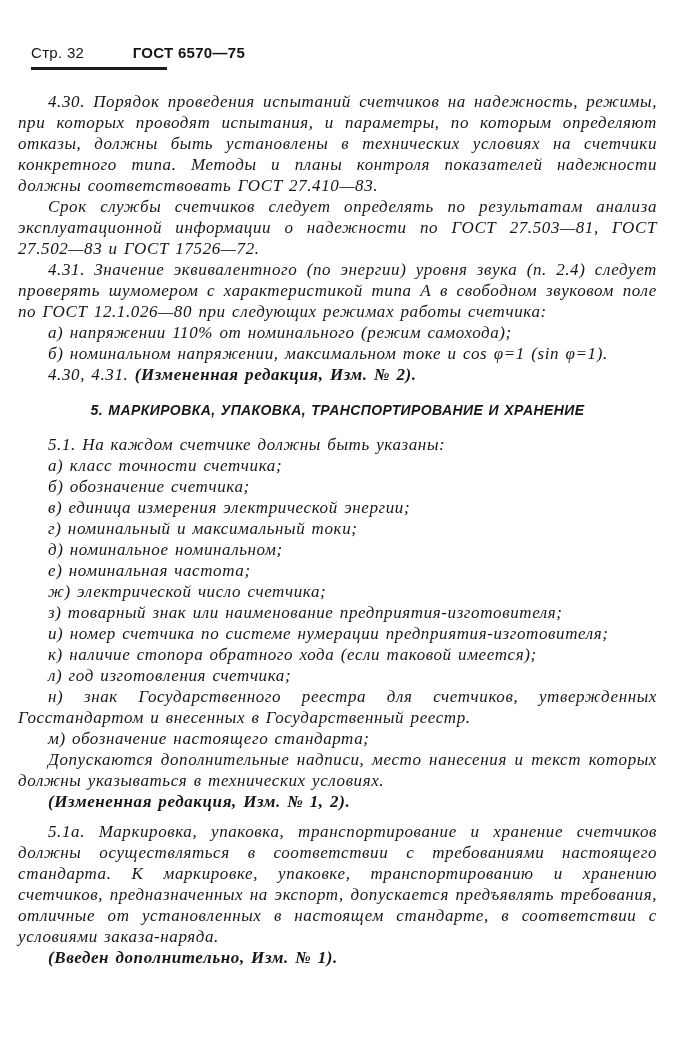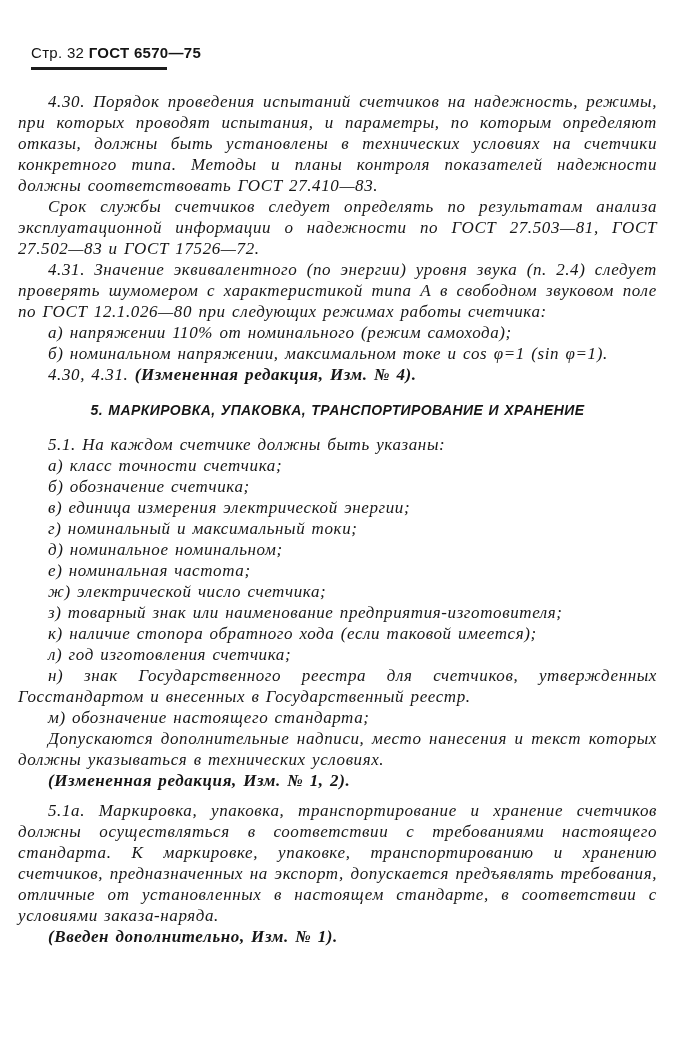--- a/index.html
+++ b/index.html
@@ -17,20 +17,21 @@
   }
   .page-header {
     margin: 44px 0 0 31px;
     font-family: "Liberation Sans", sans-serif;
     font-size: 15px;
     color: #141414;
     letter-spacing: 0.3px;
   }
   .page-header .std {
     font-weight: bold;
+    margin-left: 44px;
   }
   .header-rule {
     width: 136px;
     height: 3px;
     background: #1c1c1c;
     margin-top: 6px;
   }
   .content {
     margin: 21px 30px 0 18px;
     width: 639px;
@@ -74,33 +75,34 @@
     <div class="header-rule"></div>
   </div>
 
   <div class="content">
 
     <p class="para">4.30. Порядок проведения испытаний счетчиков на надежность, режимы, при которых проводят испытания, и параметры, по которым определяют отказы, должны быть установлены в технических условиях на счетчики конкретного типа. Методы и планы контроля показателей надежности должны соответствовать ГОСТ 27.410—83.</p>
     <p class="para">Срок службы счетчиков следует определять по результатам анализа эксплуатационной информации о надежности по ГОСТ 27.503—81, ГОСТ 27.502—83 и ГОСТ 17526—72.</p>
     <p class="para">4.31. Значение эквивалентного (по энергии) уровня звука (п. 2.4) следует проверять шумомером с характеристикой типа А в свободном звуковом поле по ГОСТ 12.1.026—80 при следующих режимах работы счетчика:</p>
     <p class="para">а) напряжении 110% от номинального (режим самохода);</p>
     <p class="para">б) номинальном напряжении, максимальном токе и cos φ=1 (sin φ=1).</p>
-    <p class="para"><span>4.30, 4.31. </span><span class="bold">(Измененная редакция, Изм. № 4).</span></p>
+    <p class="para"><span>4.30, 4.31. </span><span class="bold">(Измененная редакция, Изм. № 2).</span></p>
 
     <p class="para section-heading">5. МАРКИРОВКА, УПАКОВКА, ТРАНСПОРТИРОВАНИЕ И ХРАНЕНИЕ</p>
 
     <p class="para">5.1. На каждом счетчике должны быть указаны:</p>
     <p class="para">а) класс точности счетчика;</p>
     <p class="para">б) обозначение счетчика;</p>
     <p class="para">в) единица измерения электрической энергии;</p>
     <p class="para">г) номинальный и максимальный токи;</p>
     <p class="para">д) номинальное номинальном;</p>
     <p class="para">е) номинальная частота;</p>
     <p class="para">ж) электрической число счетчика;</p>
     <p class="para">з) товарный знак или наименование предприятия-изготовителя;</p>
+    <p class="para">и) номер счетчика по системе нумерации предприятия-изготовителя;</p>
     <p class="para">к) наличие стопора обратного хода (если таковой имеется);</p>
     <p class="para">л) год изготовления счетчика;</p>
     <p class="para">н) знак Государственного реестра для счетчиков, утвержденных Госстандартом и внесенных в Государственный реестр.</p>
     <p class="para">м) обозначение настоящего стандарта;</p>
 
     <p class="para">Допускаются дополнительные надписи, место нанесения и текст которых должны указываться в технических условиях.</p>
     <p class="para bold">(Измененная редакция, Изм. № 1, 2).</p>
 
     <p class="para spaced-top">5.1а. Маркировка, упаковка, транспортирование и хранение счетчиков должны осуществляться в соответствии с требованиями настоящего стандарта. К маркировке, упаковке, транспортированию и хранению счетчиков, предназначенных на экспорт, допускается предъявлять требования, отличные от установленных в настоящем стандарте, в соответствии с условиями заказа-наряда.</p>
     <p class="para bold">(Введен дополнительно, Изм. № 1).</p>

